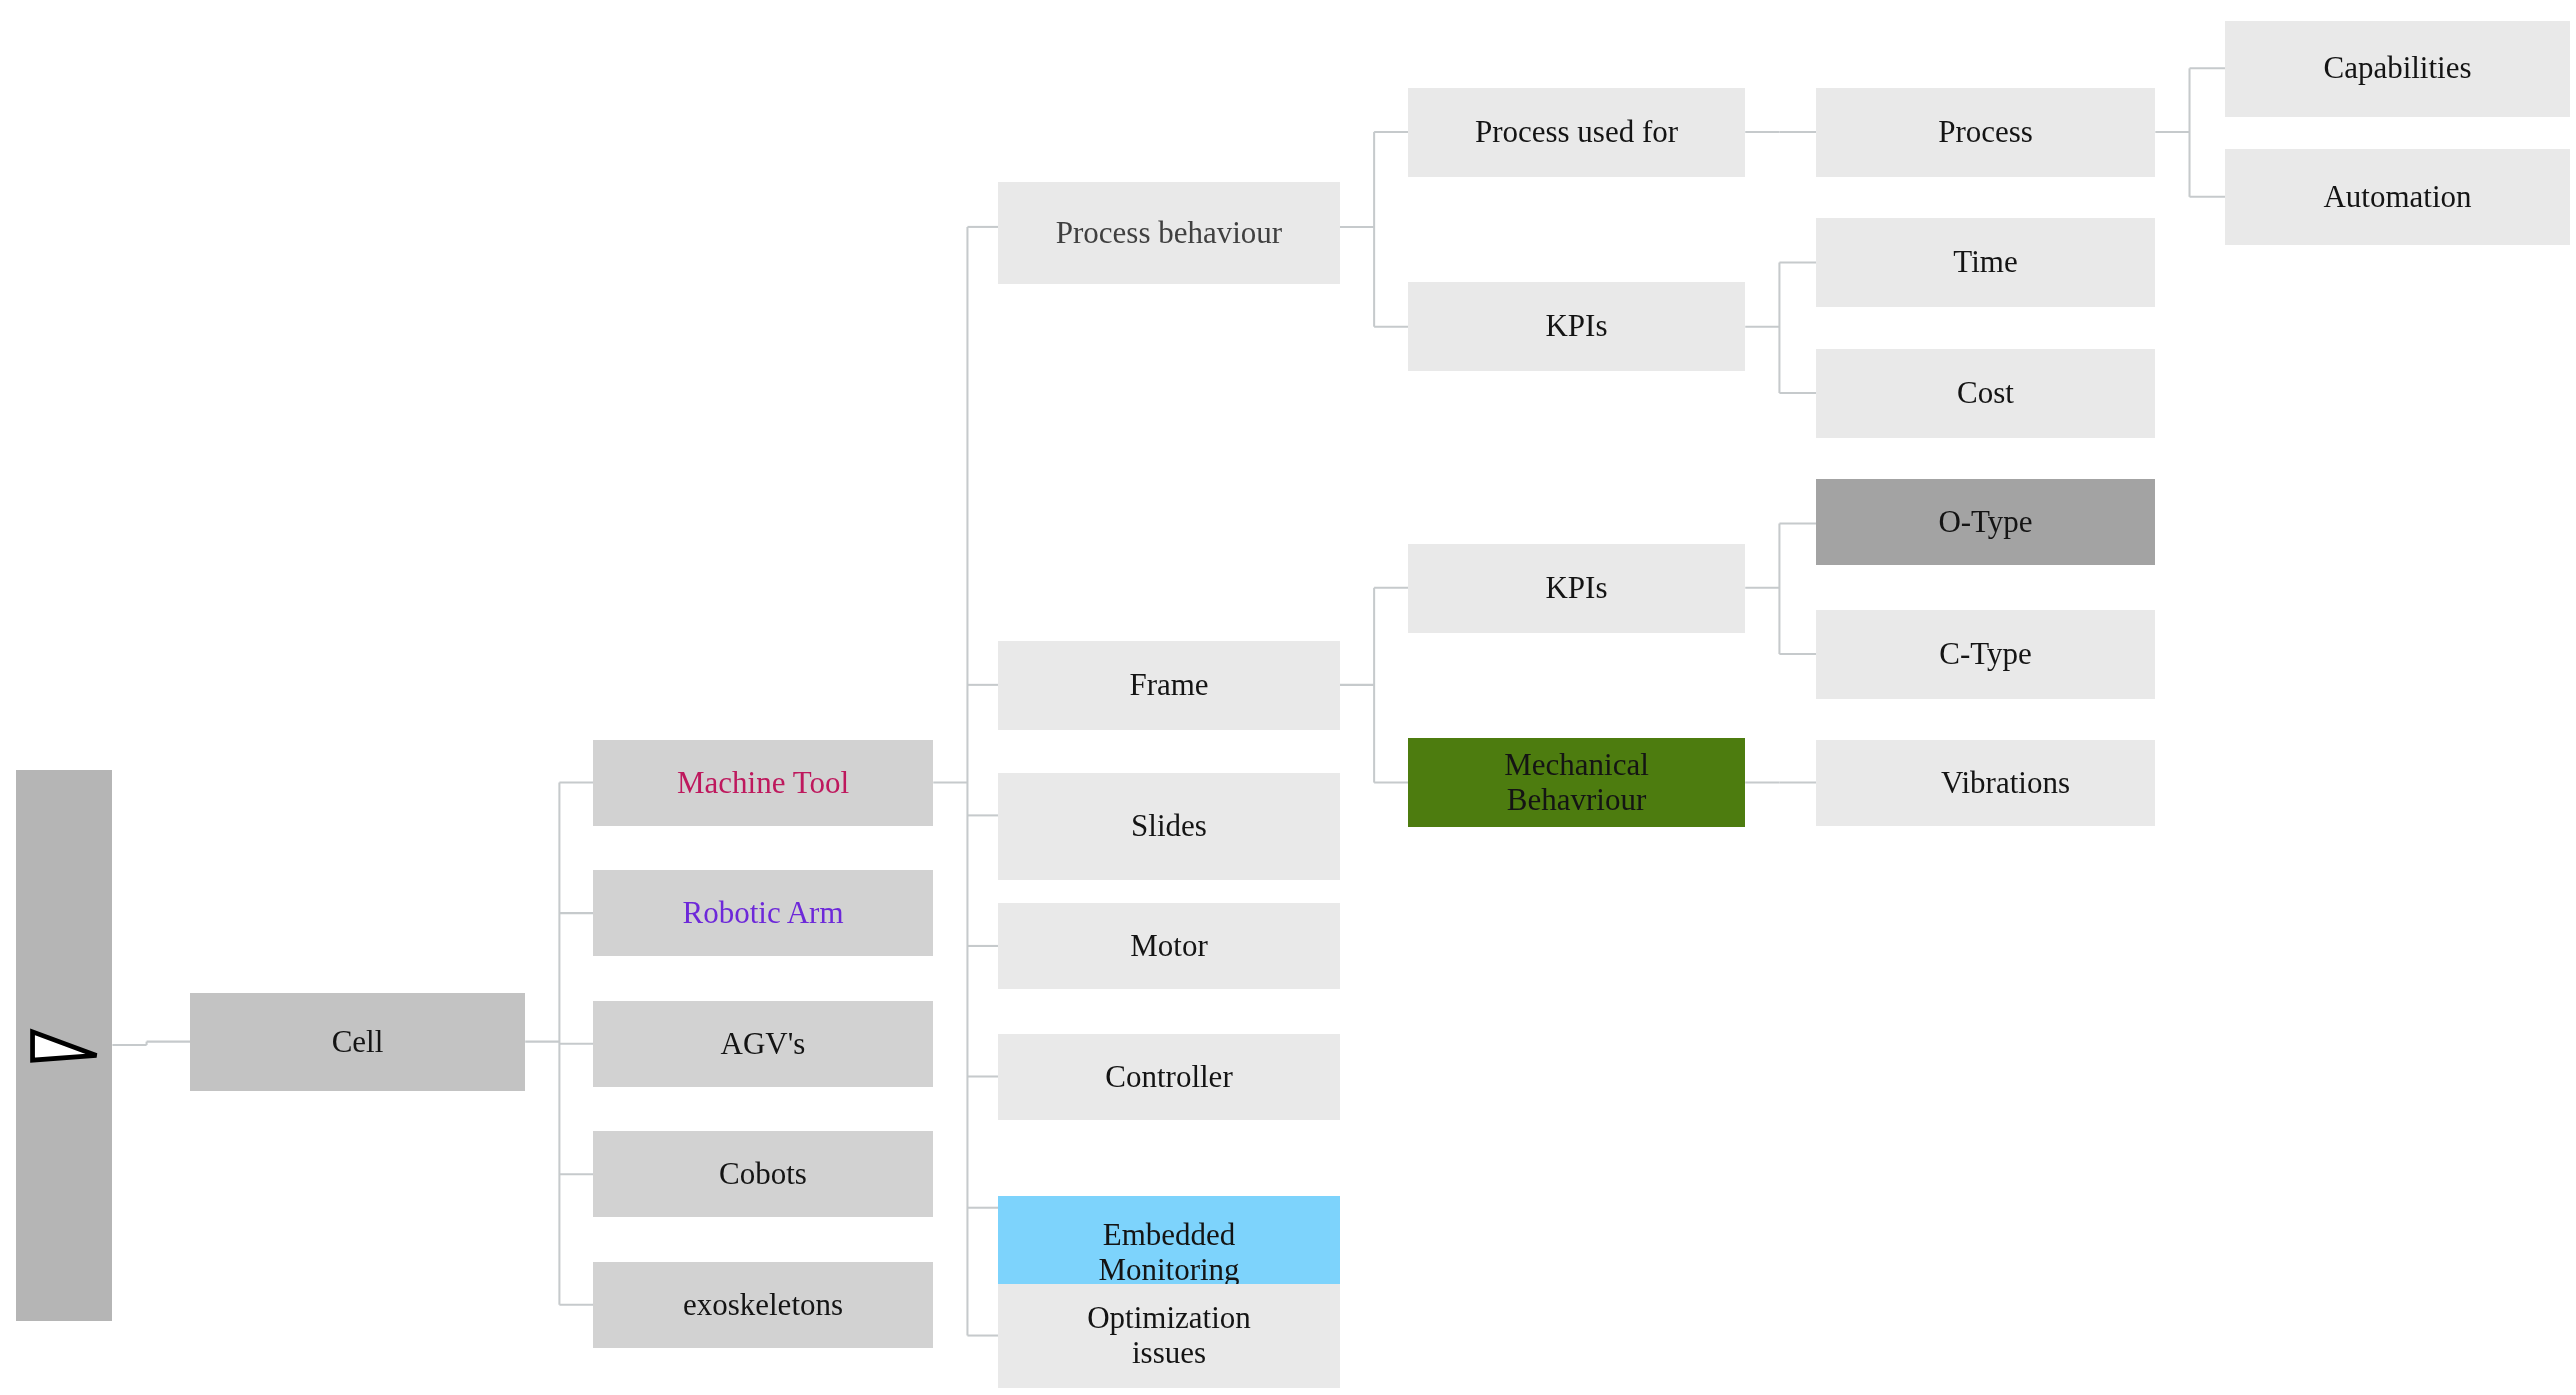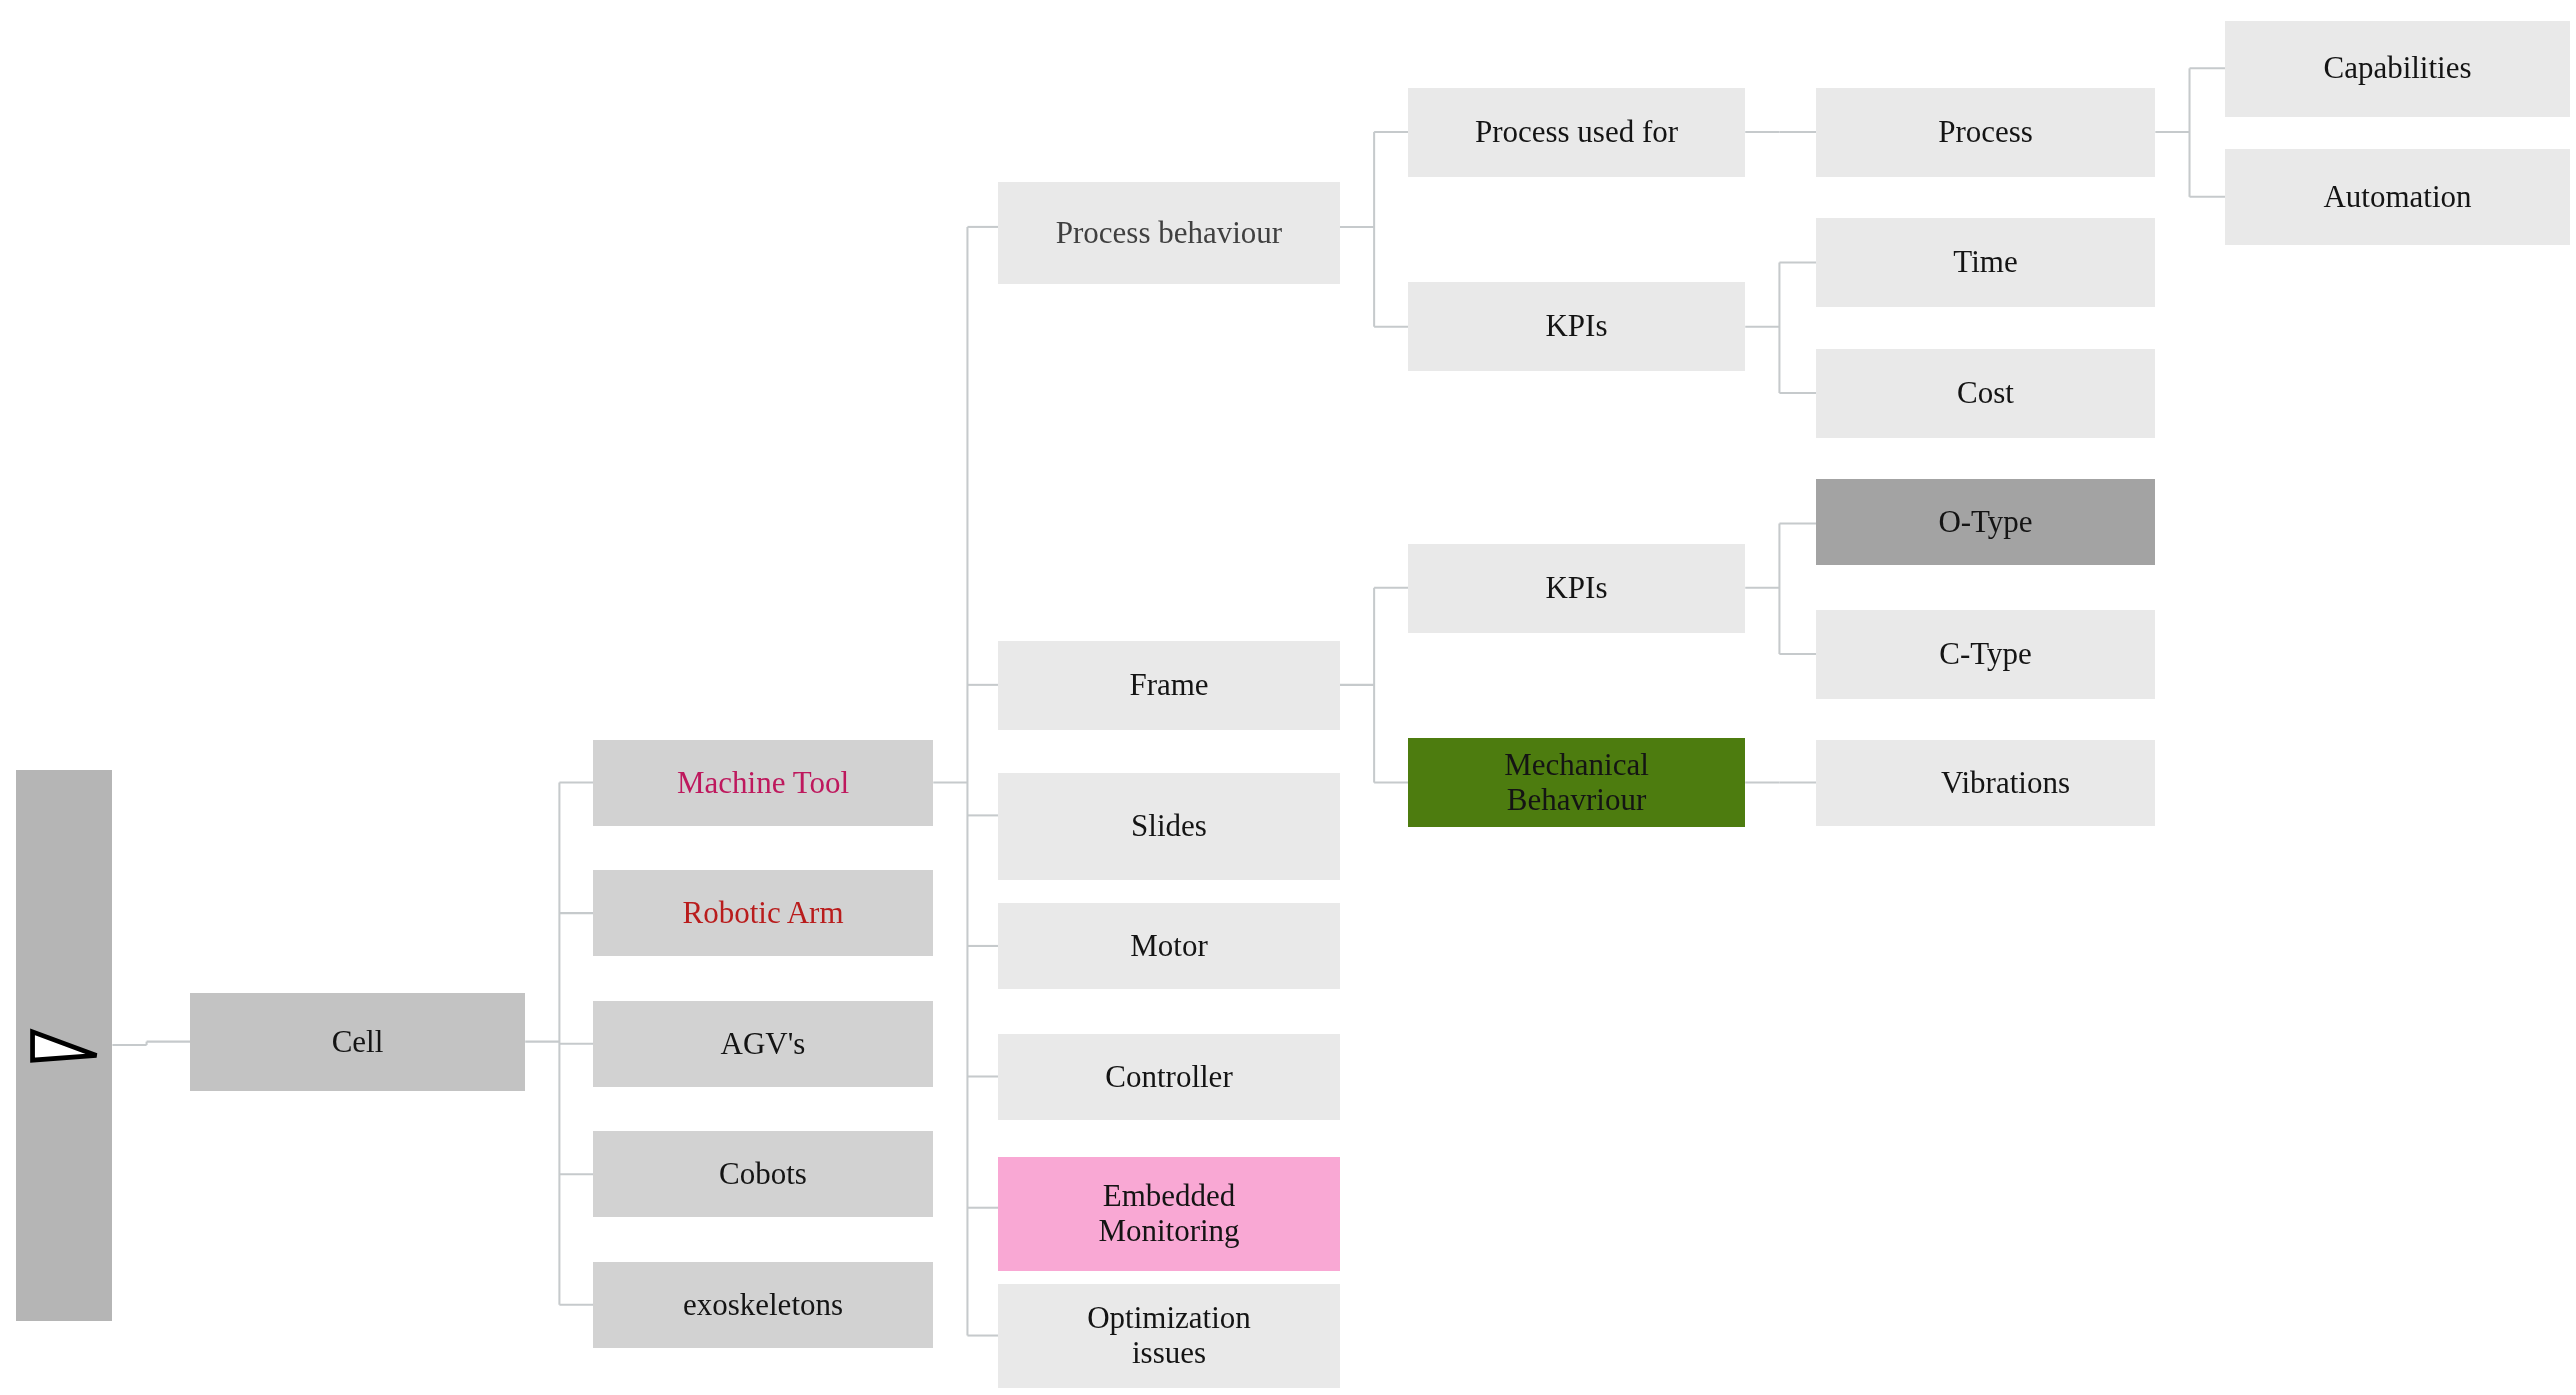--- a/index.html
+++ b/index.html
@@ -83,21 +83,21 @@
       <svg width="71" height="38" viewBox="0 0 120 60">
         <polygon points="6,6 6,54 114,46" fill="#ffffff" stroke="#000000" stroke-width="8"></polygon>
       </svg>
     </div>
     <div class="node" style="left: 190px; top: 993px; width: 335px; height: 98px; background: rgb(195, 195, 195); color: rgb(20, 20, 20);">
       <span class="lbl">Cell</span>
     </div>
     <div class="node" style="left: 593px; top: 740px; width: 340px; height: 86px; background: rgb(210, 210, 210); color: #be185d;">
       <span class="lbl">Machine Tool</span>
     </div>
-    <div class="node" style="left: 593px; top: 870px; width: 340px; height: 86px; background: rgb(210, 210, 210); color: #b91c1c;">
+    <div class="node" style="left: 593px; top: 870px; width: 340px; height: 86px; background: rgb(210, 210, 210); color: #6d28d9;">
       <span class="lbl">Robotic Arm</span>
     </div>
     <div class="node" style="left: 593px; top: 1001px; width: 340px; height: 86px; background: rgb(210, 210, 210); color: rgb(20, 20, 20);">
       <span class="lbl">AGV's</span>
     </div>
     <div class="node" style="left: 593px; top: 1131px; width: 340px; height: 86px; background: rgb(210, 210, 210); color: rgb(20, 20, 20);">
       <span class="lbl">Cobots</span>
     </div>
     <div class="node" style="left: 593px; top: 1262px; width: 340px; height: 86px; background: rgb(210, 210, 210); color: rgb(20, 20, 20);">
       <span class="lbl">exoskeletons</span>
@@ -110,21 +110,21 @@
     </div>
     <div class="node" style="left: 998px; top: 773px; width: 342px; height: 107px; background: rgb(233, 233, 233); color: rgb(20, 20, 20);">
       <span class="lbl">Slides</span>
     </div>
     <div class="node" style="left: 998px; top: 903px; width: 342px; height: 86px; background: rgb(233, 233, 233); color: rgb(20, 20, 20);">
       <span class="lbl">Motor</span>
     </div>
     <div class="node" style="left: 998px; top: 1034px; width: 342px; height: 86px; background: rgb(233, 233, 233); color: rgb(20, 20, 20);">
       <span class="lbl">Controller</span>
     </div>
-    <div class="node" style="left: 998px; top: 1157px; width: 342px; height: 114px; background: #f9a8d4; color: rgb(20, 20, 20);">
+    <div class="node" style="left: 998px; top: 1196px; width: 342px; height: 114px; background: #7dd3fc; color: rgb(20, 20, 20);">
       <span class="lbl" style="width: 219px;">Embedded Monitoring</span>
     </div>
     <div class="node" style="left: 998px; top: 1284px; width: 342px; height: 104px; background: rgb(233, 233, 233); color: rgb(20, 20, 20);">
       <span class="lbl" style="width: 226px;">Optimization issues</span>
     </div>
     <div class="node" style="left: 1408px; top: 88px; width: 337px; height: 89px; background: rgb(233, 233, 233); color: rgb(20, 20, 20);">
       <span class="lbl">Process used for</span>
     </div>
     <div class="node" style="left: 1408px; top: 282px; width: 337px; height: 89px; background: rgb(233, 233, 233); color: rgb(20, 20, 20);">
       <span class="lbl">KPIs</span>

